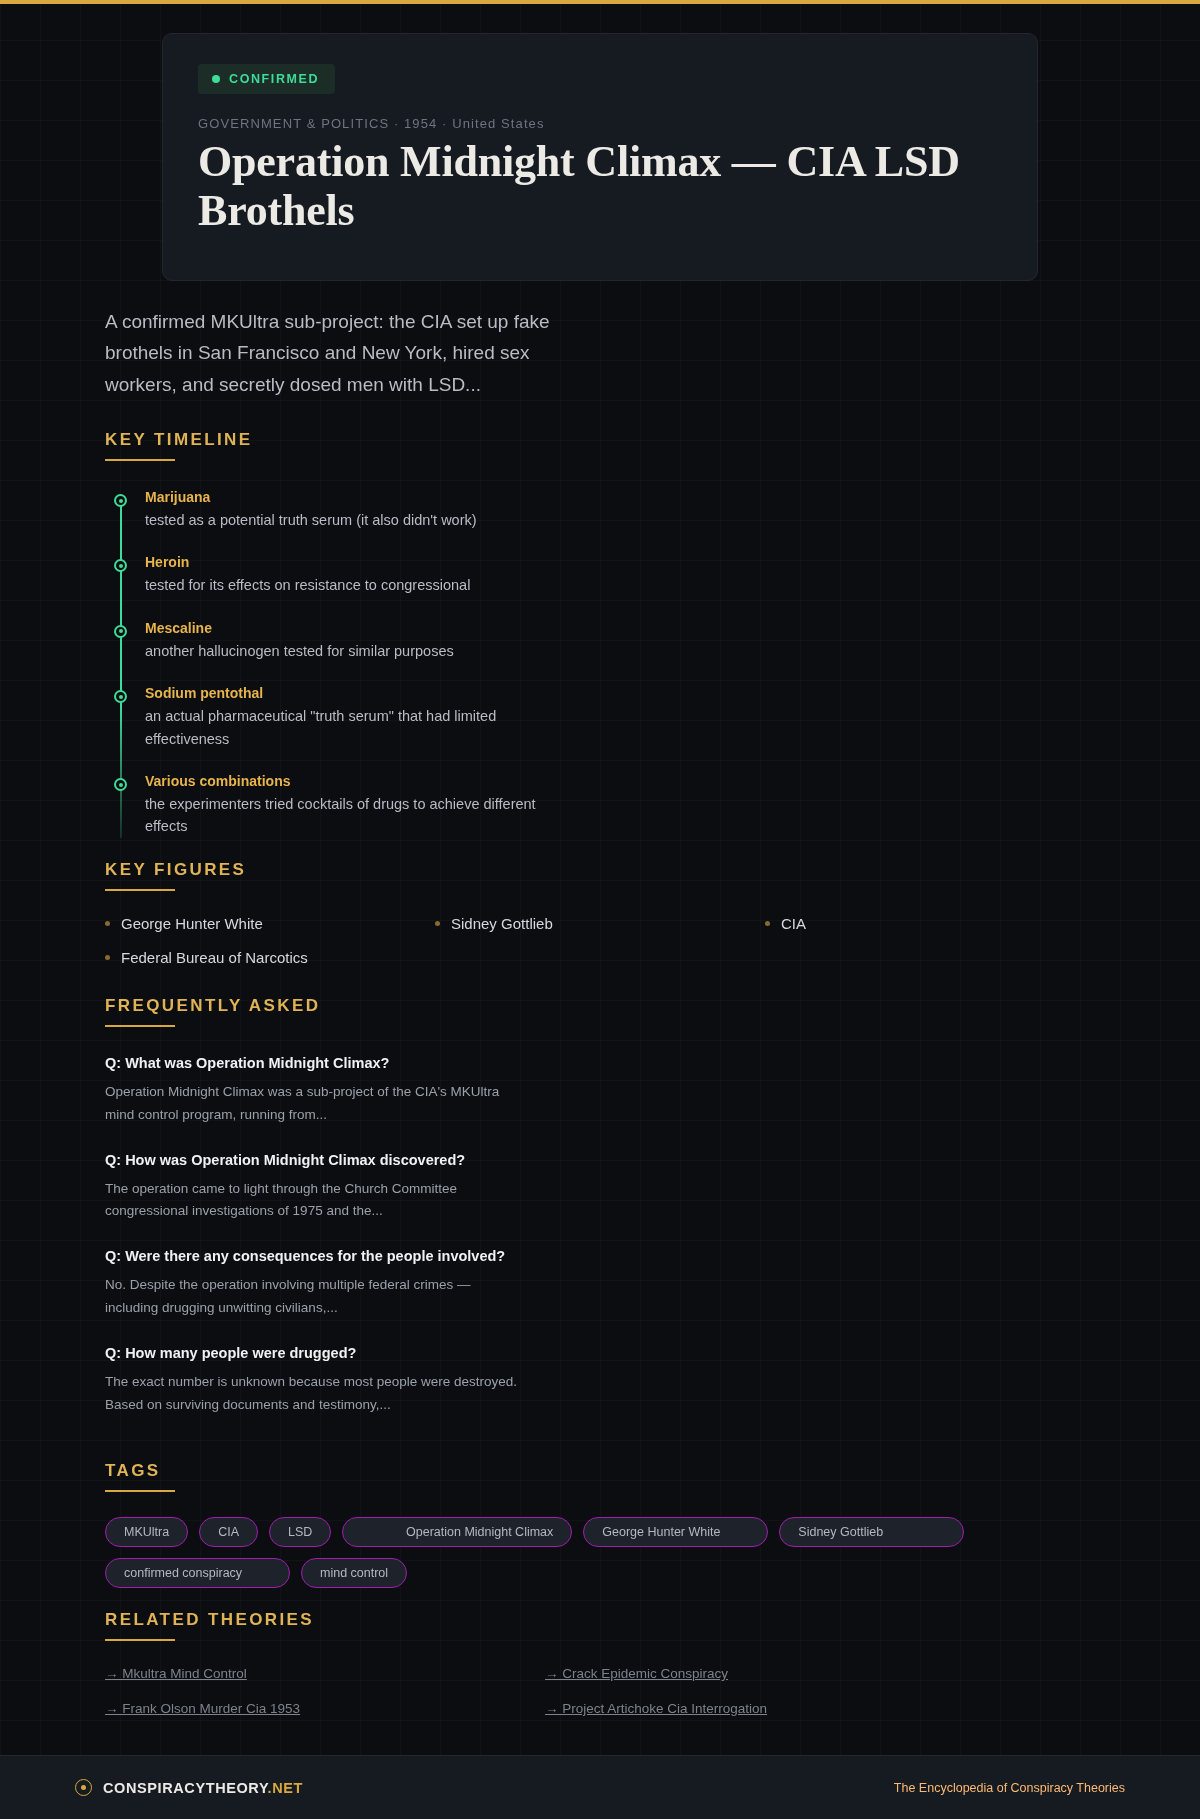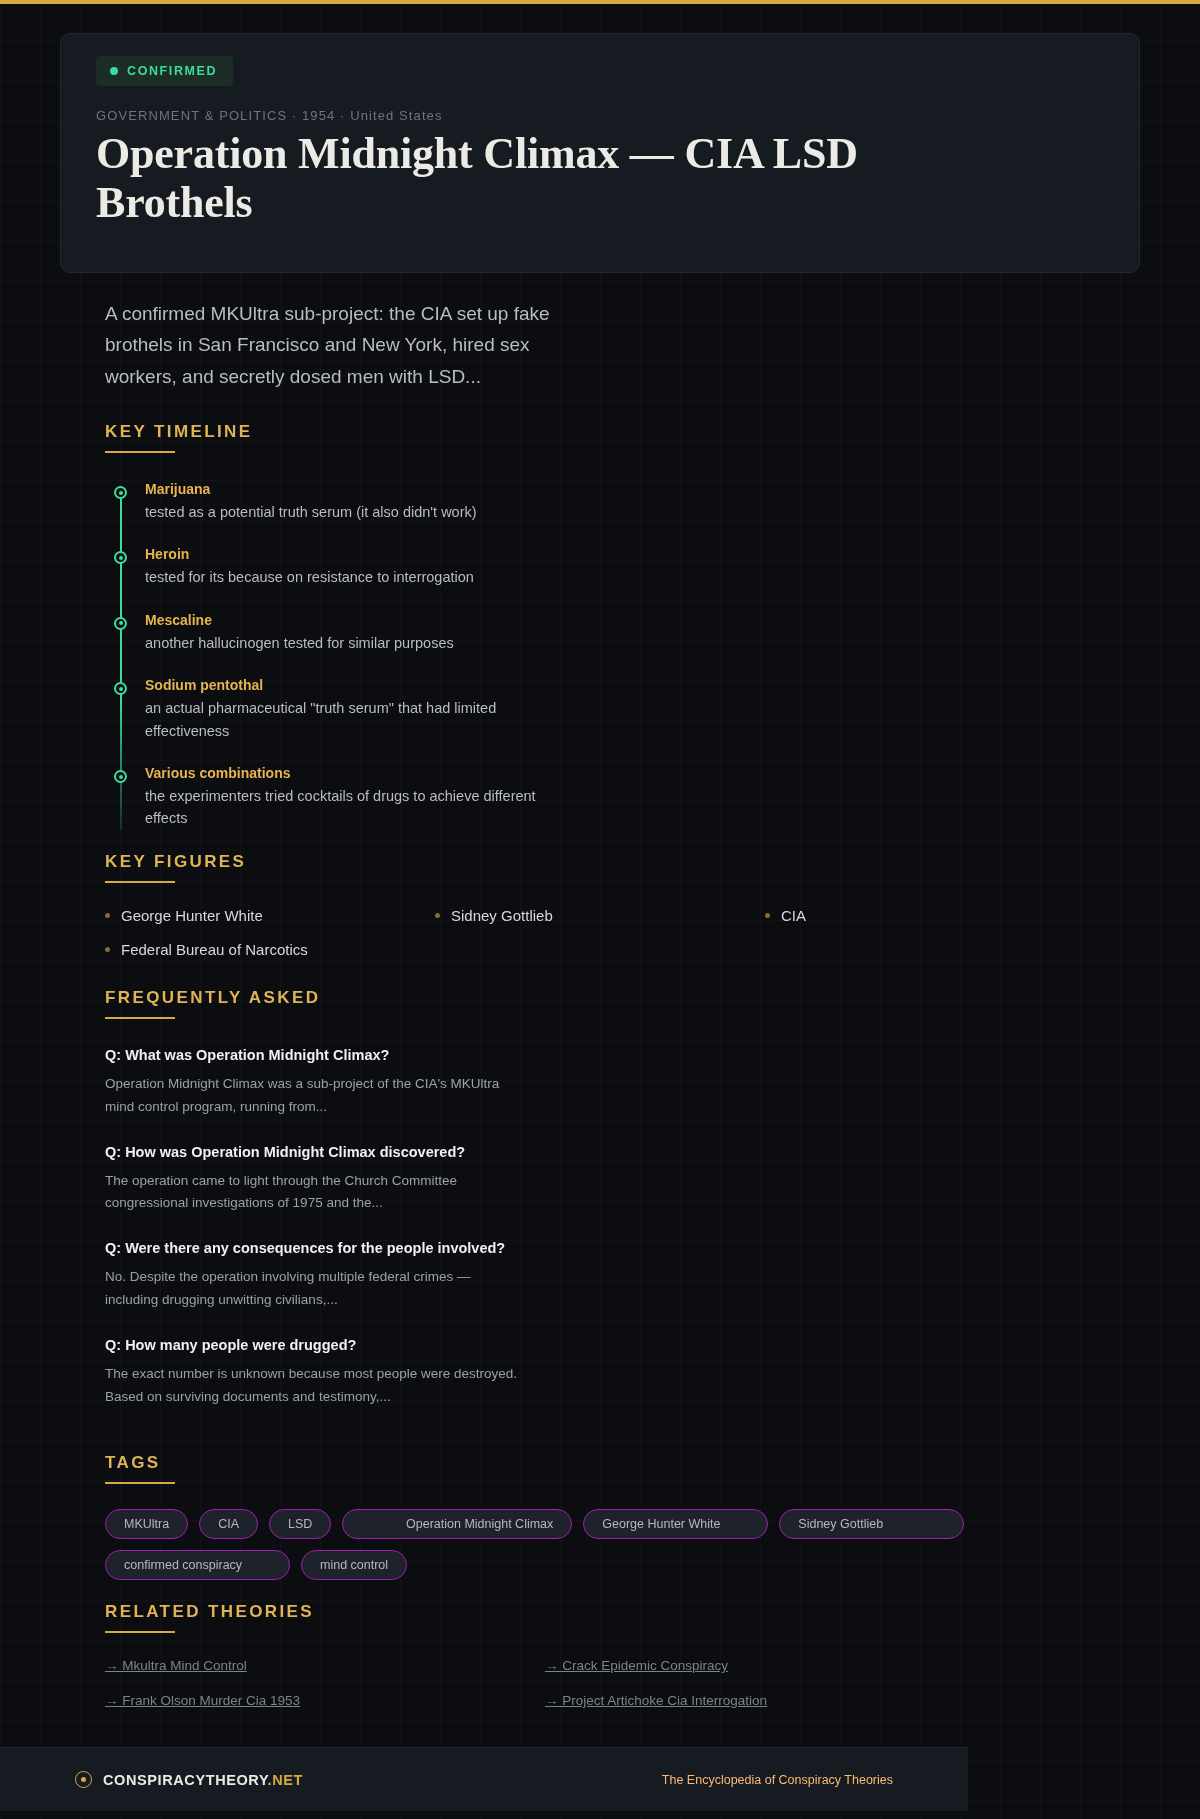--- a/index.html
+++ b/index.html
@@ -26,22 +26,22 @@
     padding:0;
   }
   .wrap { width:1080px; margin:0 auto; padding:0 45px; }
 
   
   .hero {
     margin-top:29px;
     background:#161a21;
     border:1px solid #23272f;
     border-radius:10px;
-    padding:22px 35px 44px 35px;
-    width:1080px;
+    padding:30px 35px 44px 35px;
+    width:876px;
     margin-left:auto; margin-right:auto;
   }
   .status-badge {
     display:inline-flex; align-items:center; gap:9px;
     background:#1b2d26;
     border-radius:4px;
     padding:8px 16px 8px 14px;
     font-size:12.5px; font-weight:bold; letter-spacing:1.6px;
     color:#3ddc9a;
   }
@@ -126,21 +126,21 @@
   }
   .tag.wide { min-width:230px; text-align:right; }
   .tag.mid  { min-width:185px; text-align:left; }
 
   
   .related { margin-top:25px; display:grid; grid-template-columns:1fr 1fr; row-gap:20px; max-width:880px; }
   .rel-link { font-size:13.5px; color:#7d828c; }
 
   
   .footer {
-    position:absolute; left:0; bottom:8px; width:968px; height:64px;
+    position:absolute; left:0; bottom:0; width:1200px; height:64px;
     background:#161a21; border-top:1px solid #232831;
     display:flex; align-items:center; justify-content:space-between;
     padding:16px 75px;
   }
   .brand { display:flex; align-items:center; gap:11px; }
   .eye {
     width:17px; height:17px; border-radius:50%;
     border:1.6px solid #d9a93f;
     display:flex; align-items:center; justify-content:center;
   }
@@ -187,21 +187,21 @@
             </span>
           <div class="tl-title">Marijuana</div>
           <div class="tl-desc">tested as a potential truth serum (it also didn't work)</div>
         </div>
 
         <div class="tl-item">
           <span class="tl-dot">
               <i></i>
             </span>
           <div class="tl-title">Heroin</div>
-          <div class="tl-desc">tested for its because on resistance to interrogation</div>
+          <div class="tl-desc">tested for its effects on resistance to congressional</div>
         </div>
 
         <div class="tl-item">
           <span class="tl-dot">
               <i></i>
             </span>
           <div class="tl-title">Mescaline</div>
           <div class="tl-desc">another hallucinogen tested for similar purposes</div>
         </div>
 

